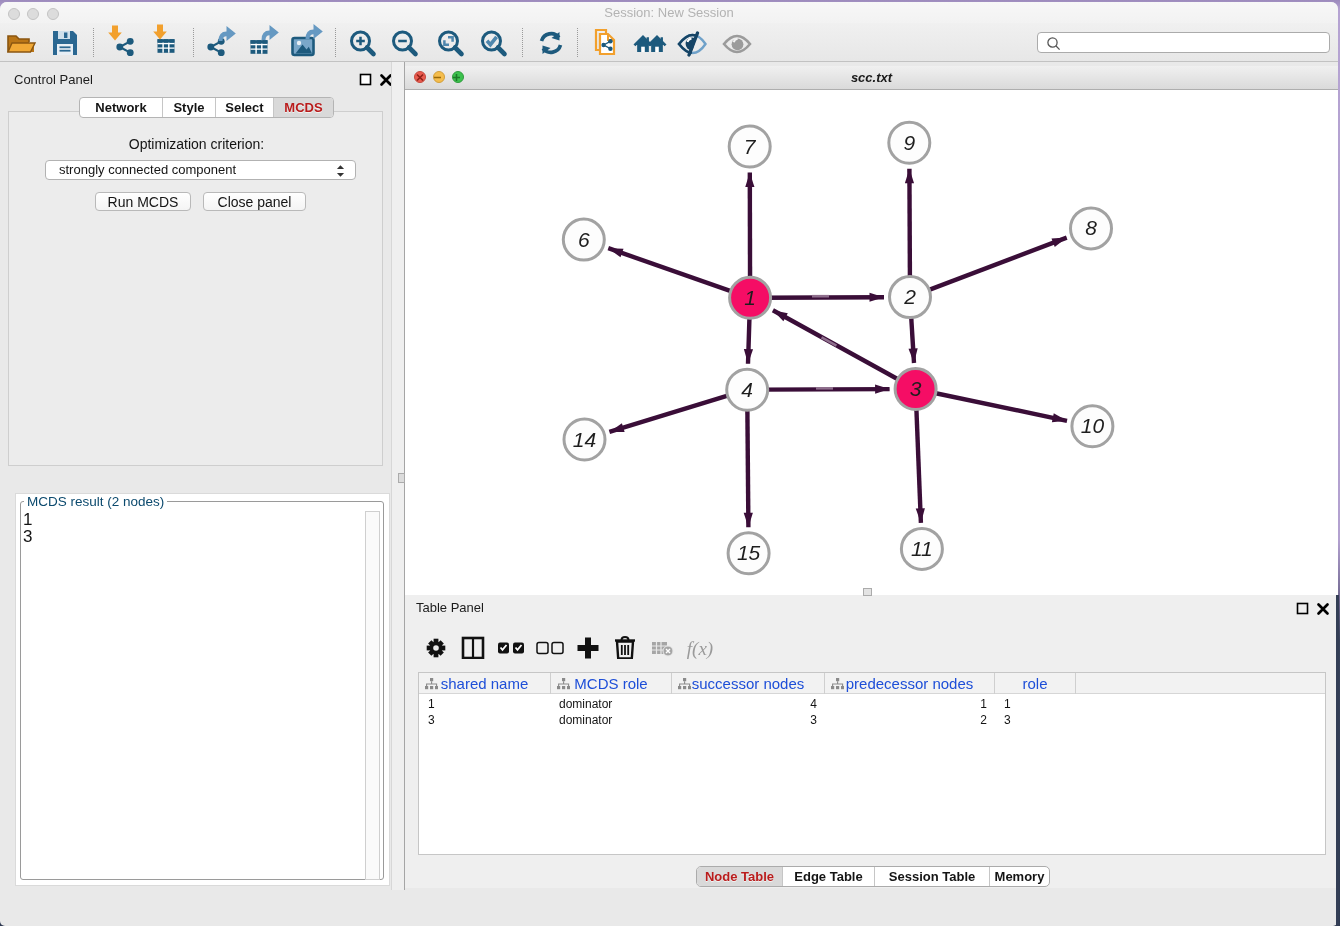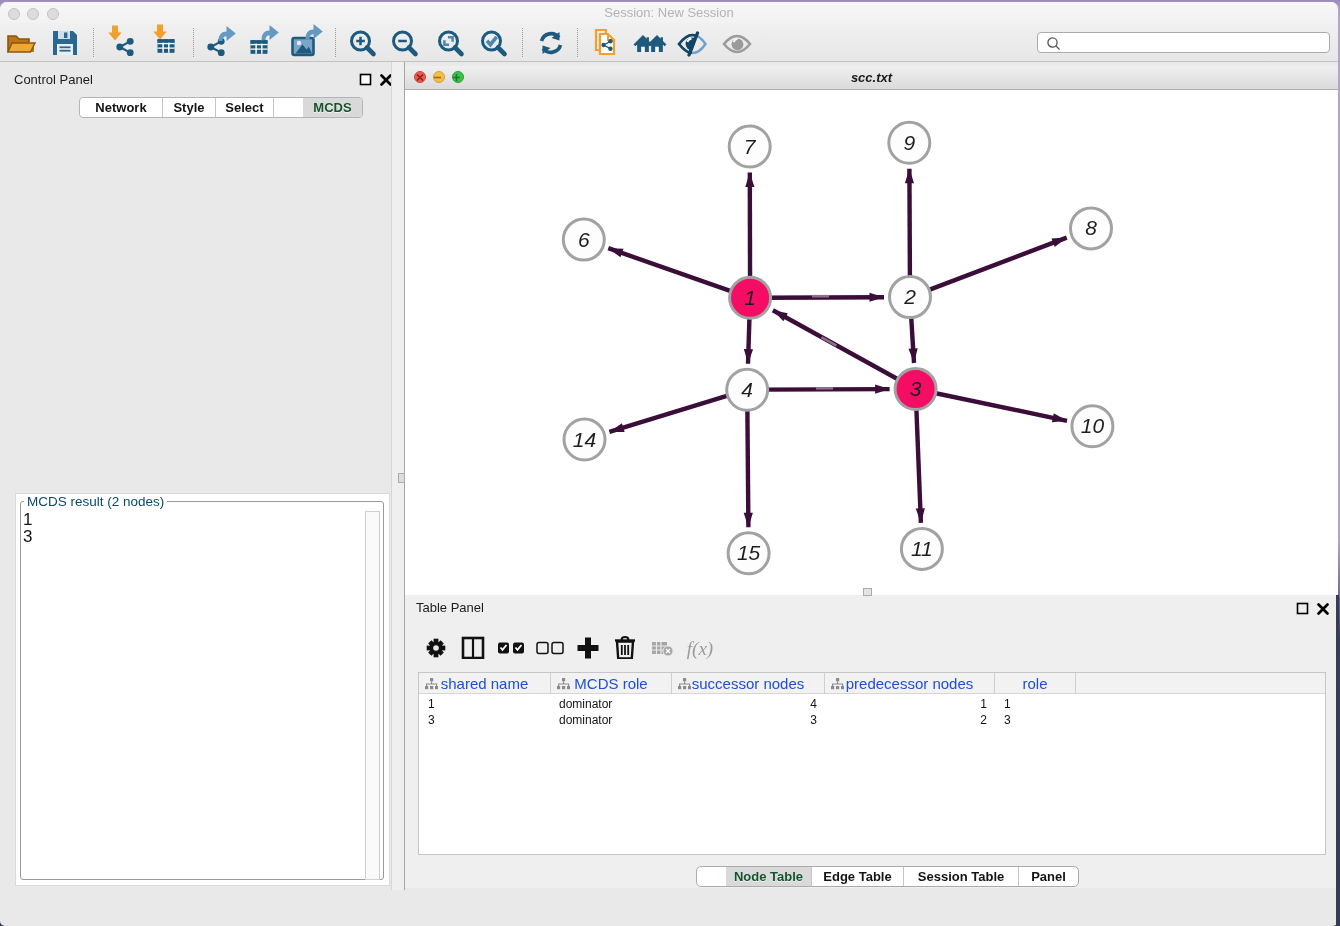--- a/index.html
+++ b/index.html
@@ -22,21 +22,21 @@
   #searchbox { position:absolute; left:1037px; top:9px; width:293px; height:21px;
                background:#fff; border:1px solid #ababab; border-radius:4px; }
   
   #cpanel { position:absolute; left:0; top:60px; width:391px; height:828px; background:#e9e9e9; }
   #cptitle { position:absolute; left:14px; top:10px; font-size:13px; color:#1c1c1c; }
   #cptabs { position:absolute; left:79px; top:35px; height:21px; display:flex;
             border:1px solid #b4b4b4; border-radius:4px; overflow:hidden; background:#fff; z-index:3; }
   .tab { font-size:13px; font-weight:bold; color:#141414; text-align:center;
          line-height:19px; border-right:1px solid #c6c6c6; padding:0; }
   .tab:last-child { border-right:none; }
-  .tab.dis { background:#d9d9d9; color:#14532d; text-shadow:0 1px 0 #f2f2f2;margin-left:29px; }
+  .tab.dis { background:#d9d9d9; color:#b91c1c; text-shadow:0 1px 0 #f2f2f2; }
   #cpbody { position:absolute; left:8px; top:49px; width:375px; height:355px;
             background:#ececec; border:1px solid #cecece; }
   #optlabel { position:absolute; left:0; top:24px; width:375px; text-align:center;
               font-size:14px; color:#141414; }
   #optsel { position:absolute; left:36px; top:48px; width:311px; height:20px; background:#fff;
             border:1px solid #b2b2b2; border-radius:4px; font-size:13px; color:#141414;
             line-height:18px; padding-left:13px; }
   .btn { position:absolute; top:80px; height:19px; background:linear-gradient(#ffffff,#f4f4f4);
          border:1px solid #b9b9b9; border-radius:4px; font-size:14px; color:#141414;
          text-align:center; line-height:19px; }
@@ -246,20 +246,31 @@
     <div id="cptitle">Control Panel</div>
     <svg width="34" height="14" style="position:absolute;left:359px;top:11px" viewBox="0 0 34 14">
       <rect x="1.5" y="1.5" width="10" height="10" fill="#fff" stroke="#000" stroke-width="1.6"></rect>
       <path d="M22.5 2.5 L31.5 11.5 M31.5 2.5 L22.5 11.5" stroke="#000" stroke-width="2.7" fill="none" stroke-linecap="round"></path>
     </svg>
     <div id="cptabs">
       <div class="tab" style="width:83px">Network</div>
       <div class="tab" style="width:53px">Style</div>
       <div class="tab" style="width:58px">Select</div>
       <div class="tab dis" style="width:59px">MCDS</div>
+    </div>
+    <div id="cpbody">
+      <div id="optlabel">Optimization criterion:</div>
+      <div id="optsel">strongly connected component
+        <svg width="9" height="14" style="position:absolute;right:10px;top:3px" viewBox="0 0 10 15">
+          <path d="M1 5.2 L5 1 L9 5.2 Z" fill="#333"></path>
+          <path d="M1 9.8 L5 14 L9 9.8 Z" fill="#333"></path>
+        </svg>
+      </div>
+      <div class="btn" style="left:86px;width:96px">Run MCDS</div>
+      <div class="btn" style="left:194px;width:103px">Close panel</div>
     </div>
     <div id="whitepanel">
       <div id="grpborder">
         <div id="grplegend">MCDS result (2 nodes)</div>
         <div id="grptext">1<br>3</div>
         <div id="grpsb"></div>
       </div>
     </div>
   </div>
   <div id="vdivider">
@@ -424,18 +435,18 @@
 <div class="td" style="left:9px;top:39px">3</div>
 <div class="td" style="left:140px;top:39px">dominator</div>
 <div class="td" style="left:253px;top:39px;width:145px;text-align:right">3</div>
 <div class="td" style="left:406px;top:39px;width:162px;text-align:right">2</div>
 <div class="td" style="left:585px;top:39px">3</div>
     </div>
     <div id="btabs">
       <div class="tab dis" style="width:86px">Node Table</div>
       <div class="tab" style="width:92px">Edge Table</div>
       <div class="tab" style="width:115px">Session Table</div>
-      <div class="tab" style="width:59px">Panel</div>
+      <div class="tab" style="width:59px">Memory</div>
     </div>
   </div>
 
 </div>
 <div style="position:absolute;left:1336px;top:595px;width:3px;height:331px;background:#333e55;z-index:9"></div>
 
 </body></html>

